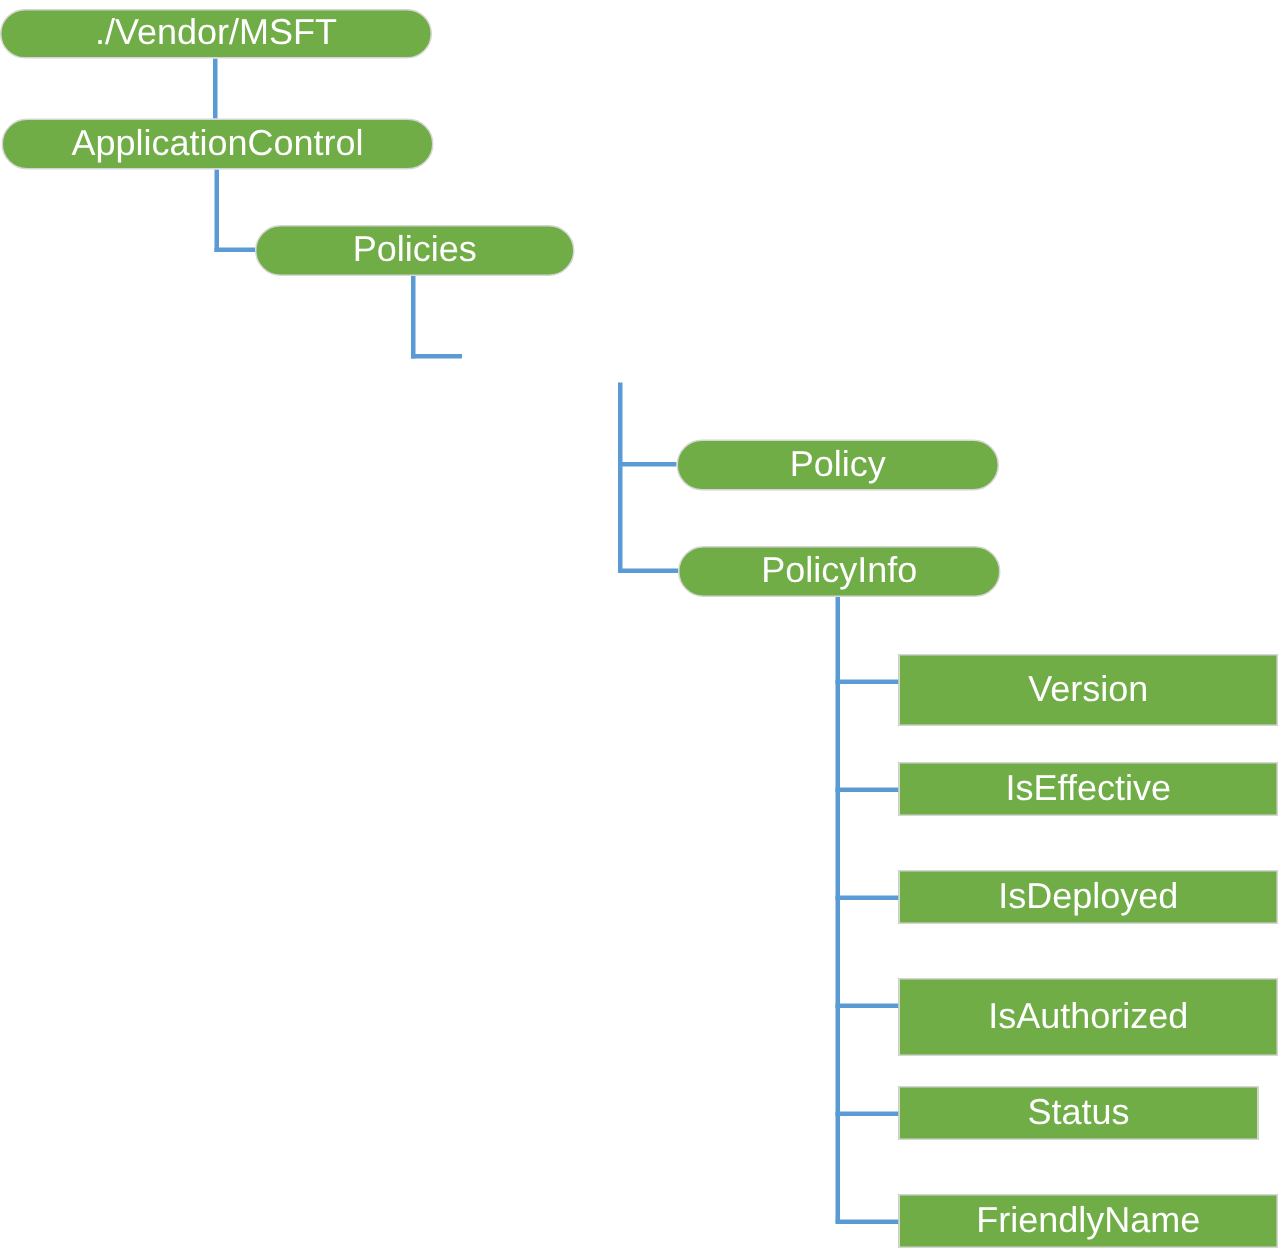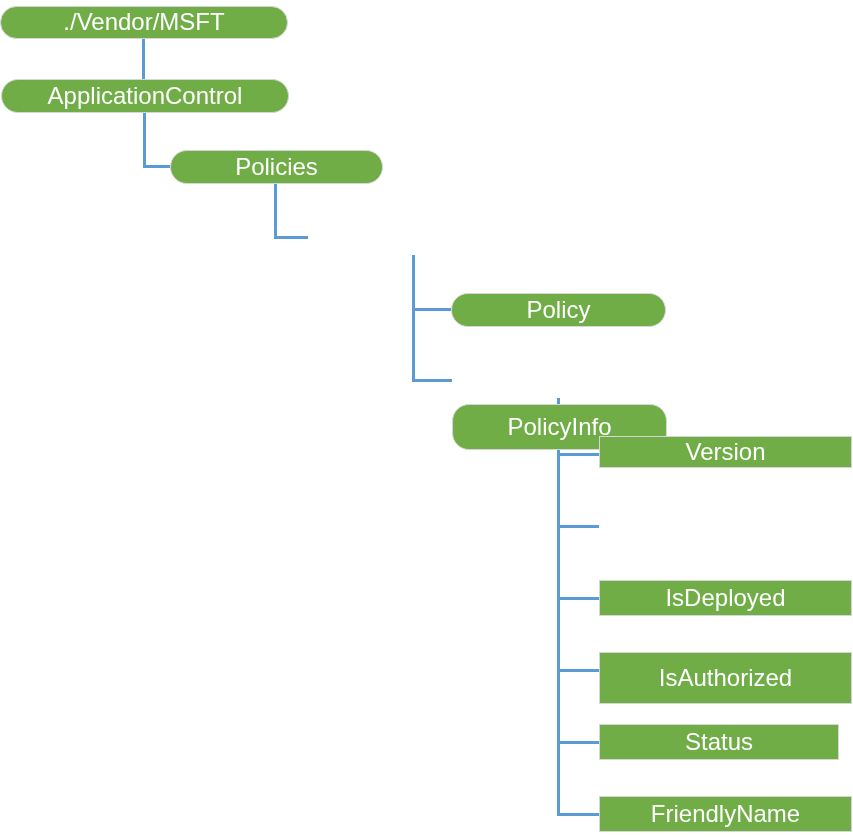--- a/index.html
+++ b/index.html
@@ -40,22 +40,22 @@
   .seg{
     position:absolute;
     background:var(--connector);
   }
   
   .n0{left:0px;   top:6px;   width:288px; height:33px;}
   .n1{left:1px;   top:79px;  width:288px; height:34px;}
   .n2{left:170px; top:150px; width:213px; height:34px;}
   .n3{left:308px; top:221px; width:214px; height:34px;}
   .n4{left:451px; top:293px; width:215px; height:34px;}
-  .n5{left:452px; top:364px; width:215px; height:46px;margin-top:40px;}
-  .n6{left:599px; top:436px; width:253px; height:32px;}
+  .n5{left:452px; top:364px; width:215px; height:34px;}
+  .n6{left:599px; top:436px; width:253px; height:48px;}
   .n7{left:599px; top:508px; width:253px; height:36px;}
   .n8{left:599px; top:580px; width:253px; height:36px;}
   .n9{left:599px; top:652px; width:253px; height:52px;}
   .n10{left:599px;top:724px; width:240px; height:36px;text-align:right;}
   .n11{left:599px;top:796px; width:253px; height:36px;}
 </style>
 </head>
 <body>
 
 <div class="canvas">
@@ -79,18 +79,19 @@
   <div class="seg" style="left:557px;top:669px;width:42px;height:3px;"></div>
   <div class="seg" style="left:557px;top:741px;width:42px;height:3px;"></div>
   <div class="seg" style="left:557px;top:813px;width:42px;height:3px;"></div>
 
   <div class="node pill n0">./Vendor/MSFT</div>
   <div class="node pill n1">ApplicationControl</div>
   <div class="node pill n2">Policies</div>
   <div class="node pill n4">Policy</div>
   <div class="node pill n5">PolicyInfo</div>
   <div class="node rect n6">Version</div>
+  <div class="node rect n7">IsEffective</div>
   <div class="node rect n8">IsDeployed</div>
   <div class="node rect n9">IsAuthorized</div>
   <div class="node rect n10">Status</div>
   <div class="node rect n11">FriendlyName</div>
 
 </div>
 
 </body></html>

